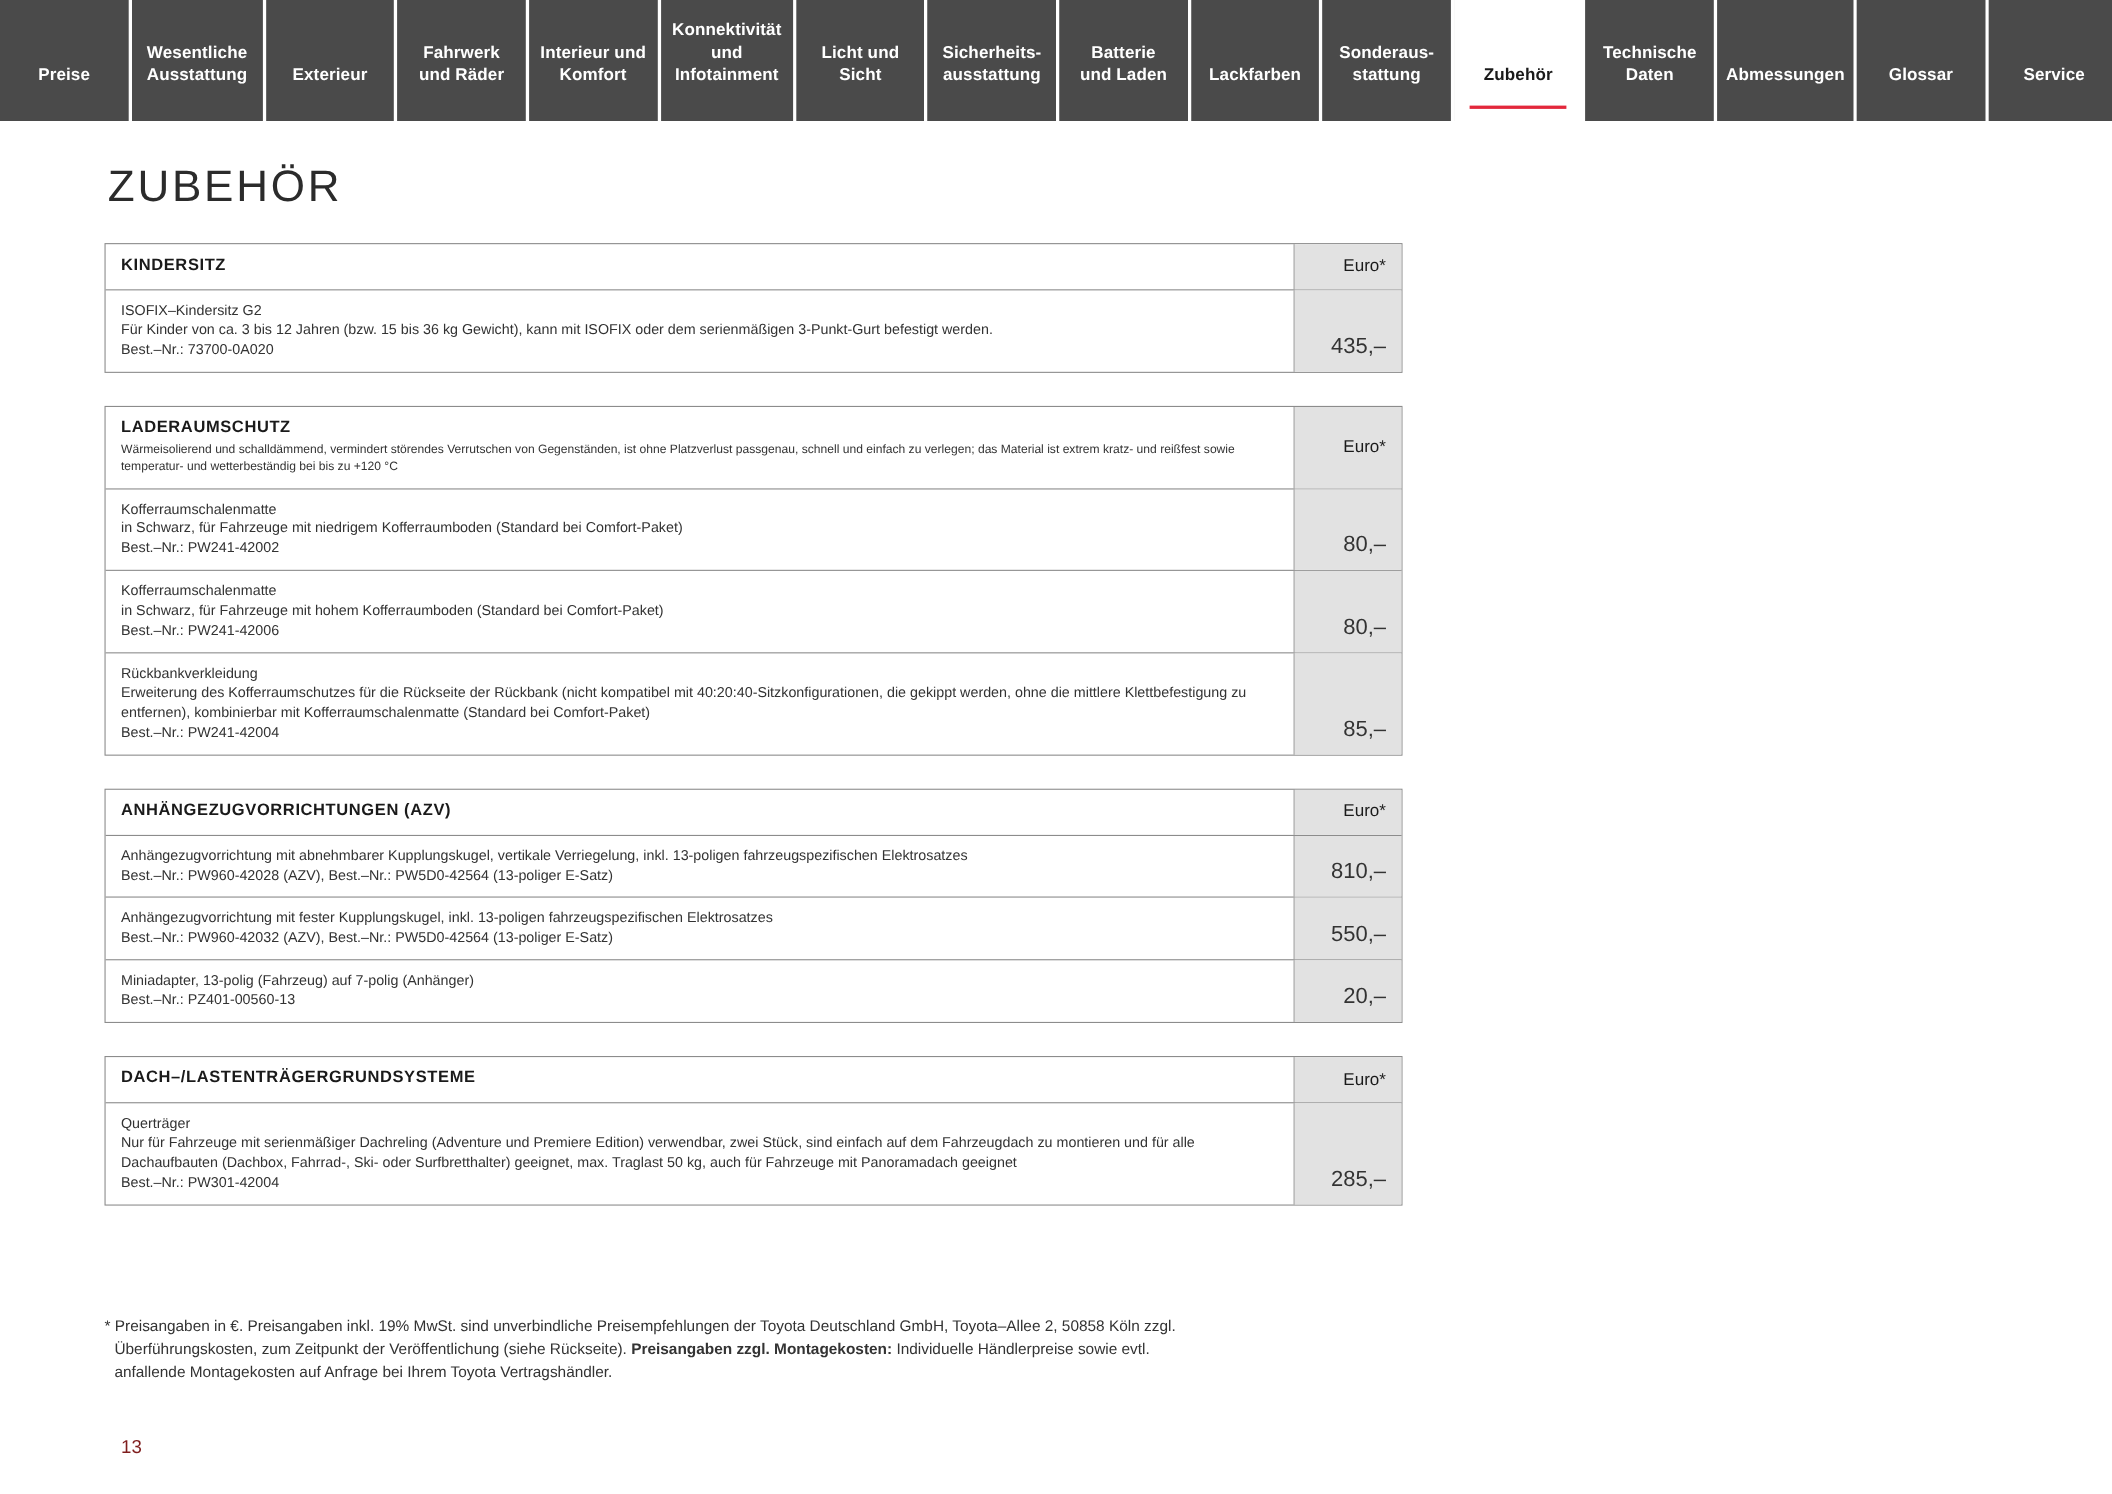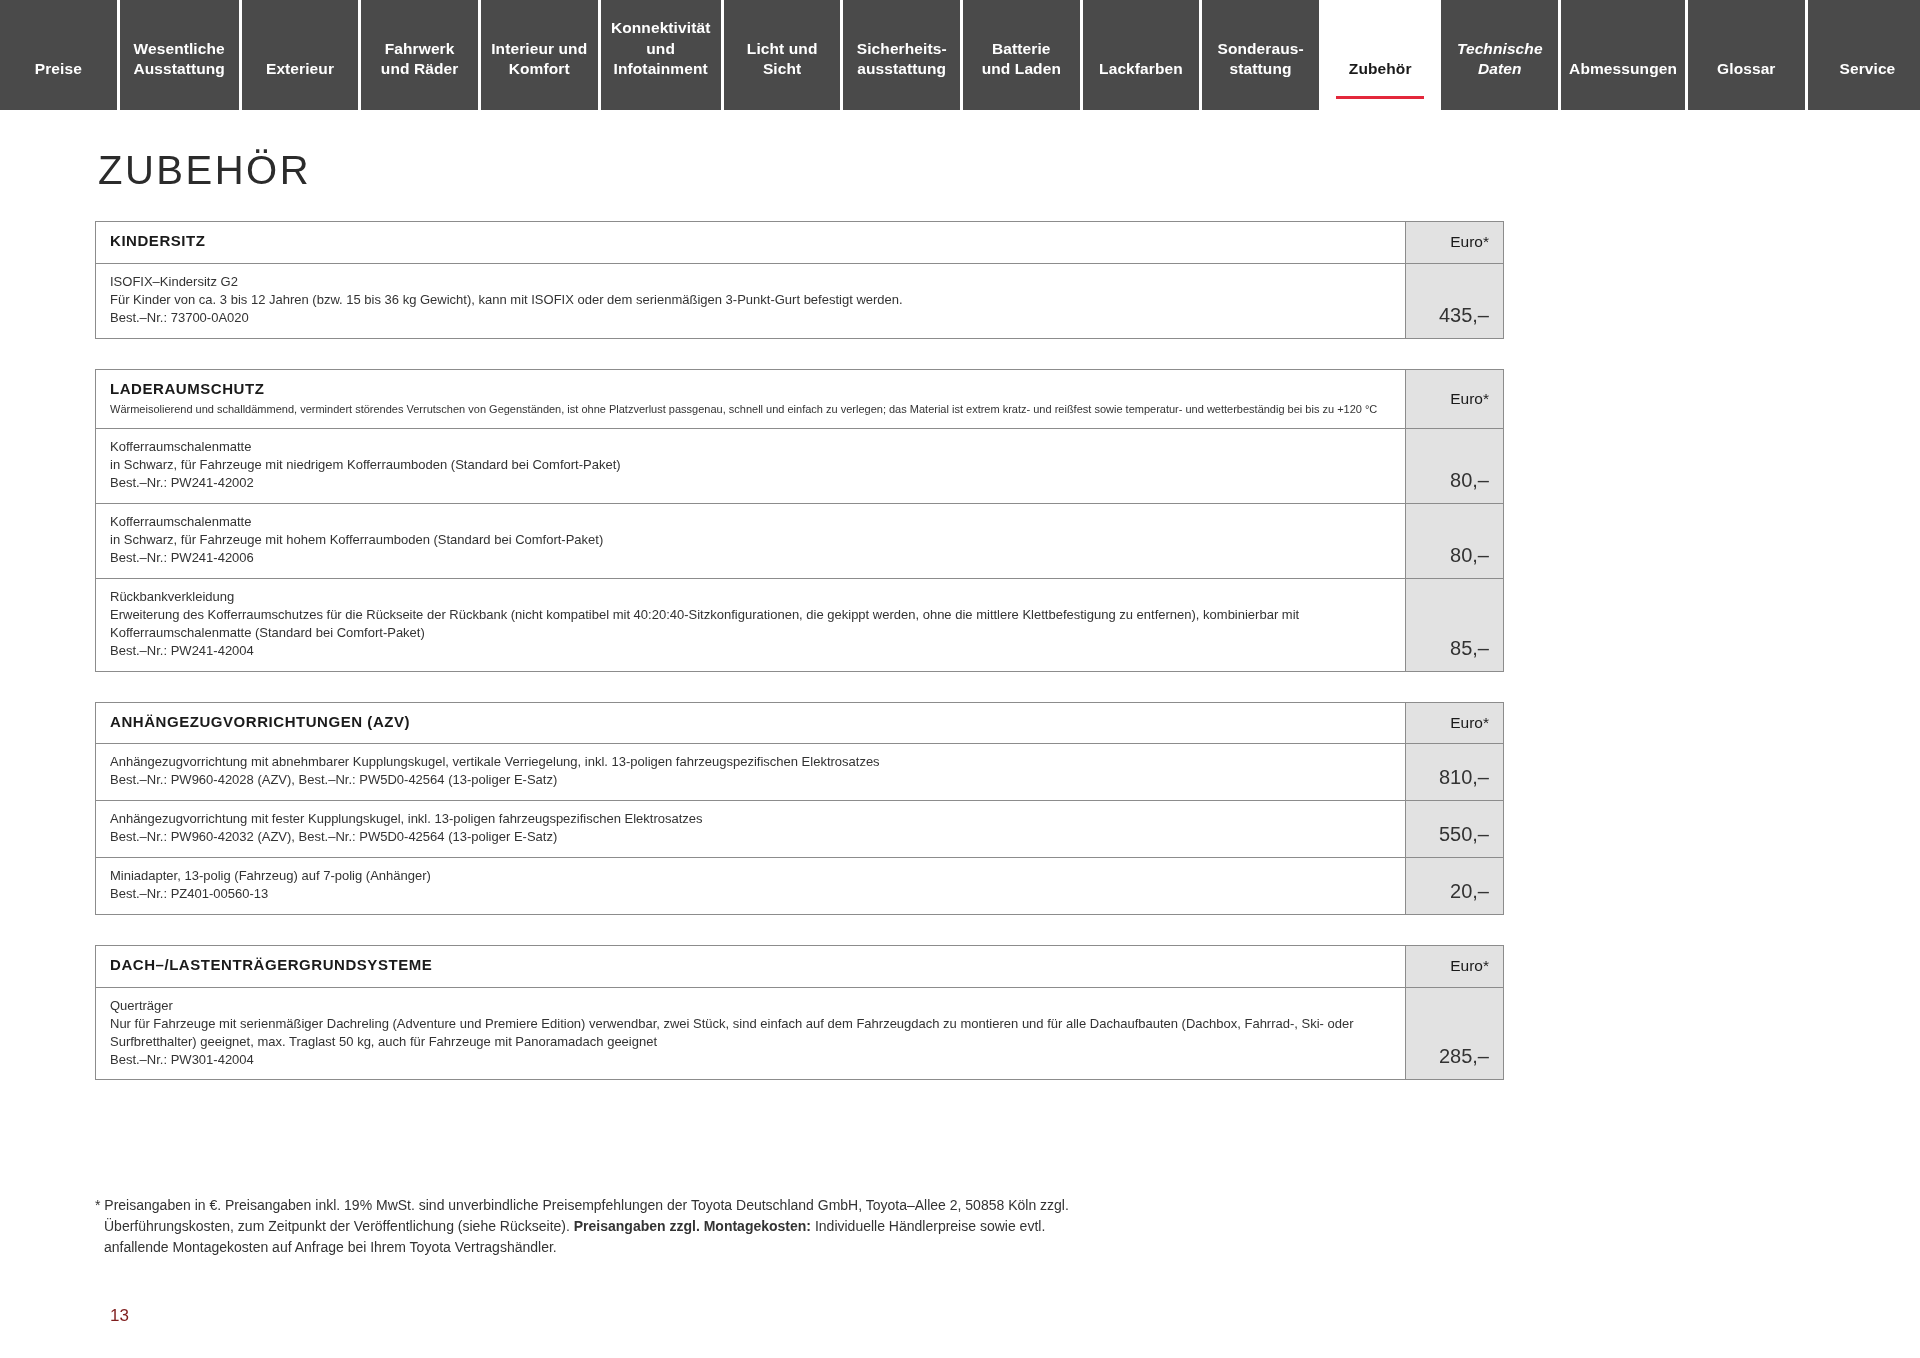--- a/index.html
+++ b/index.html
@@ -67,21 +67,21 @@
   .page-title {
     font-size: 40px;
     font-weight: 400;
     letter-spacing: 2.5px;
     color: #2b2b2b;
     margin: 38px 0 28px 3px;
   }
 
   
   .section {
-    width: 1409px;
+    width: 1180px;
     border: 1px solid #8c8c8c;
     margin-bottom: 30px;
     background: #ffffff;
     display: flex;
     flex-direction: column;
   }
   .row {
     display: flex;
     align-items: stretch;
     border-bottom: 1px solid #8c8c8c;
@@ -171,21 +171,21 @@
 Infotainment</div>
     <div class="nav-tab" style="flex: 0 0 6.22993%;">Licht und Sicht</div>
     <div class="nav-tab" style="flex: 0 0 6.22993%;">Sicherheits-
 ausstattung</div>
     <div class="nav-tab" style="flex: 0 0 6.22993%;">Batterie
 und Laden</div>
     <div class="nav-tab" style="flex: 0 0 6.22993%;">Lackfarben</div>
     <div class="nav-tab" style="flex: 0 0 6.22993%;">Sonderaus-
 stattung</div>
     <div class="nav-tab active" style="flex: 0 0 6.22993%;">Zubehör</div>
-    <div class="nav-tab" style="flex: 0 0 6.22993%; font-style: italic;">Technische
+    <div class="nav-tab" style="flex: 0 0 6.22993%;">Technische
 Daten</div>
     <div class="nav-tab" style="flex: 0 0 6.22993%;">Abmessungen</div>
     <div class="nav-tab" style="flex: 0 0 6.22993%;">Glossar</div>
     <div class="nav-tab" style="flex: 0 0 6.22993%;">Service</div>
   </nav>
 
 <div class="page">
   <h1 class="page-title">ZUBEHÖR</h1>
   <div id="sections-container">
       <div class="section">

